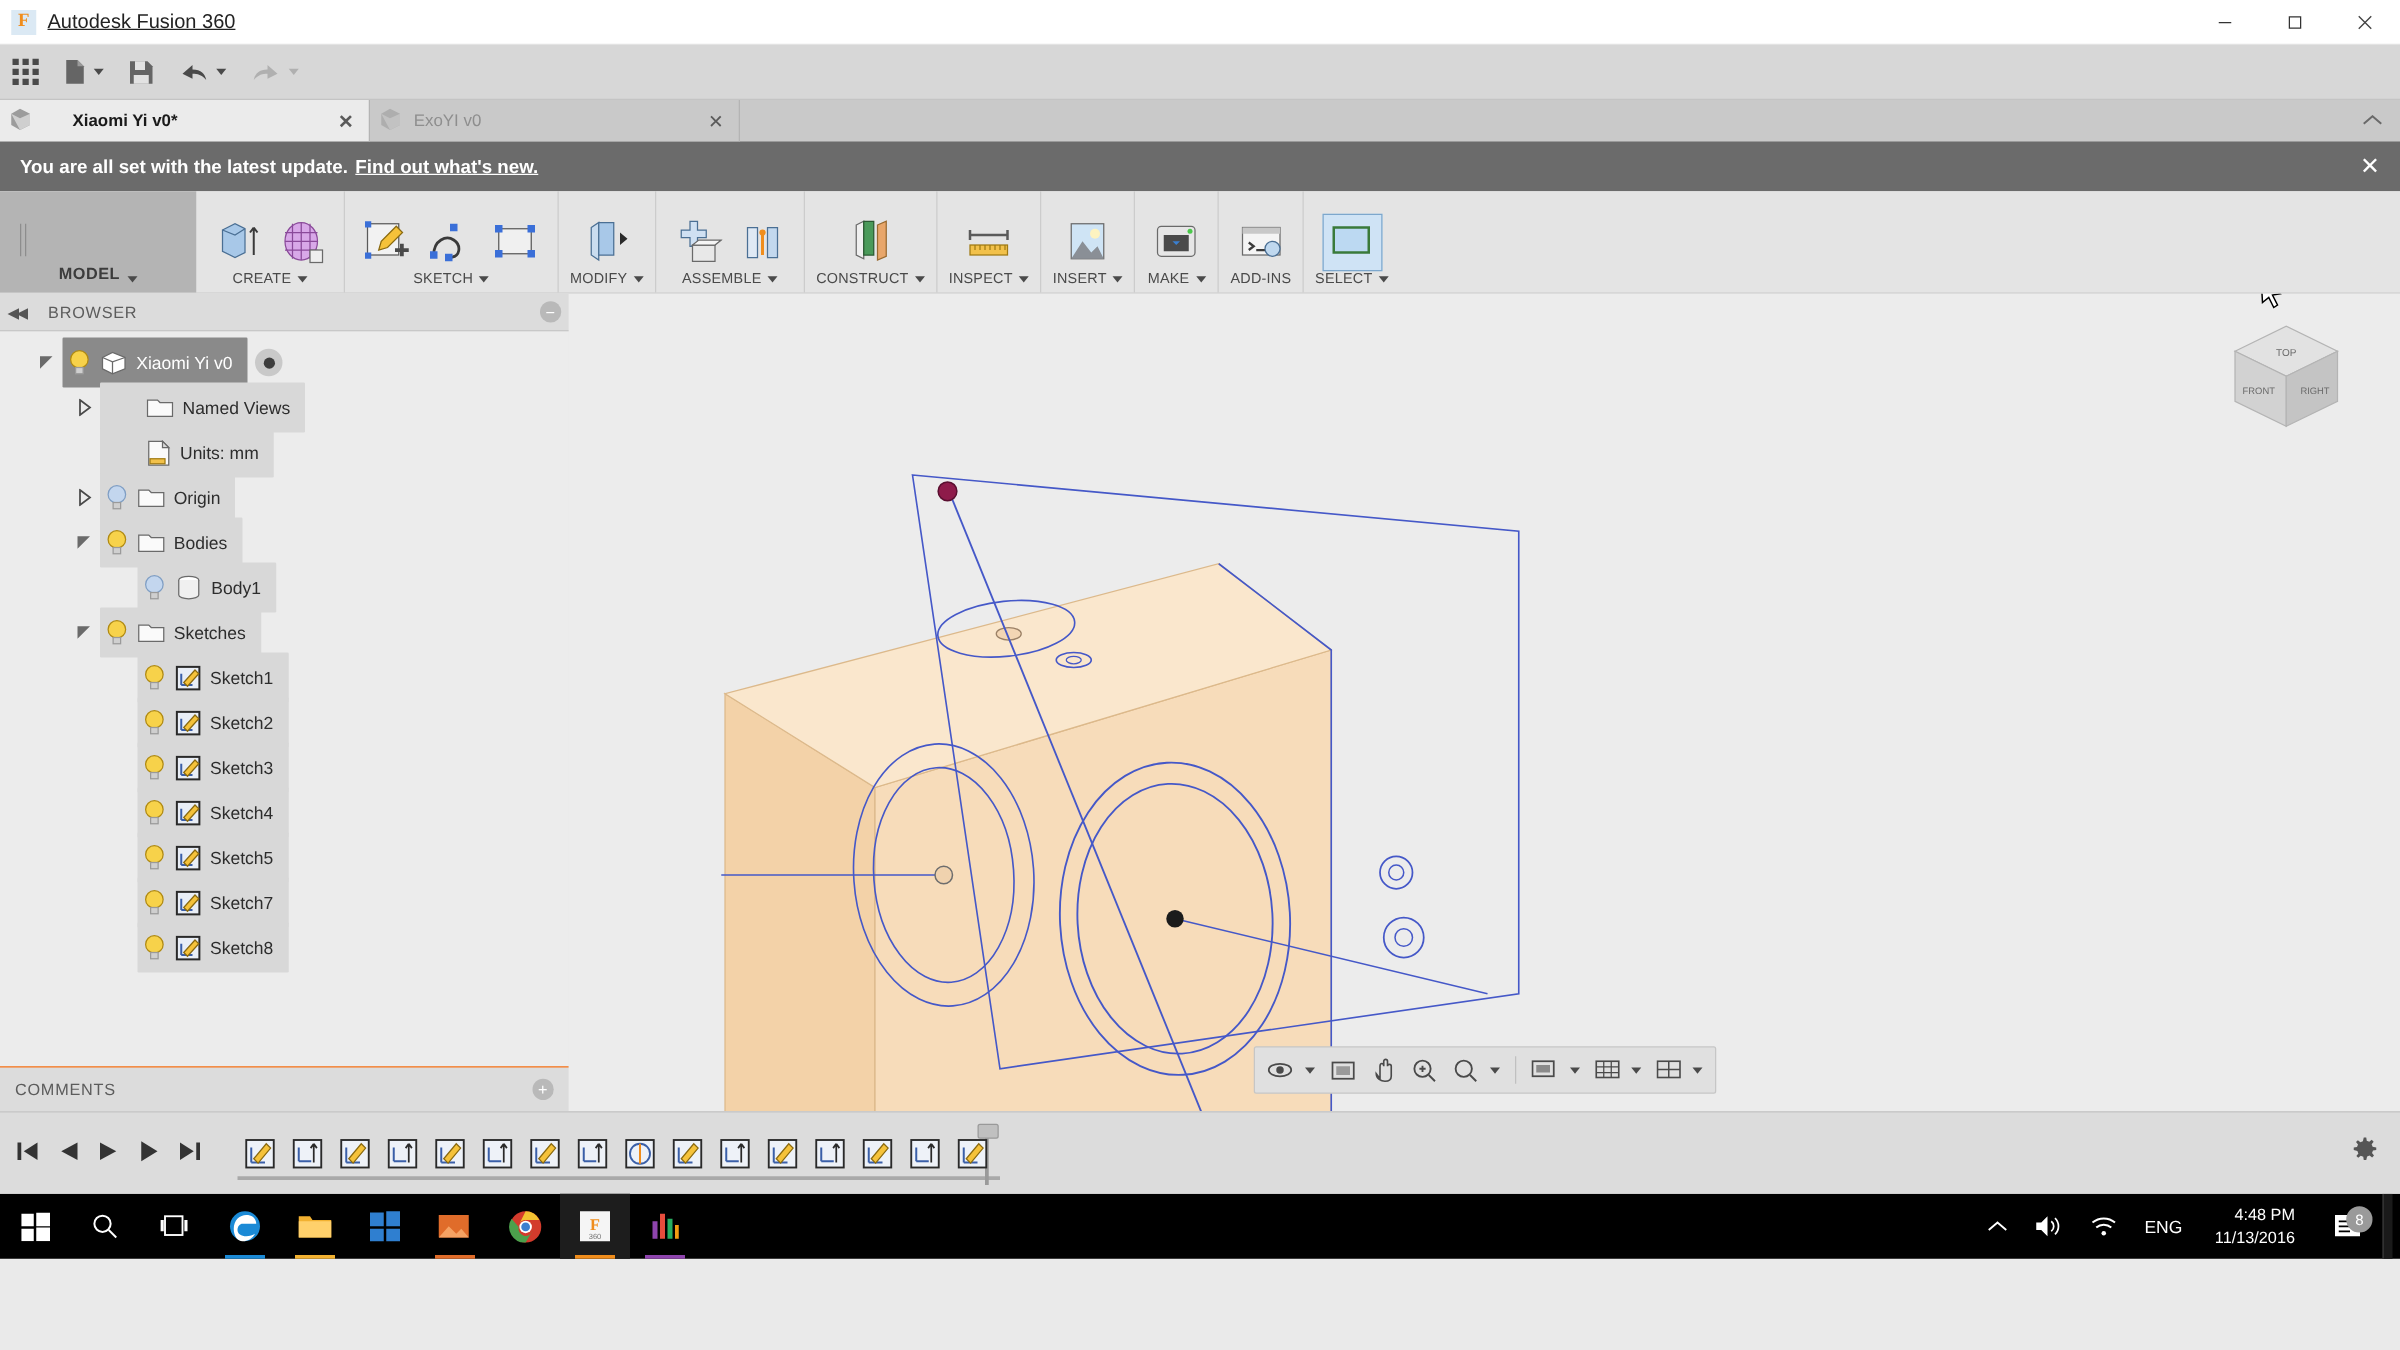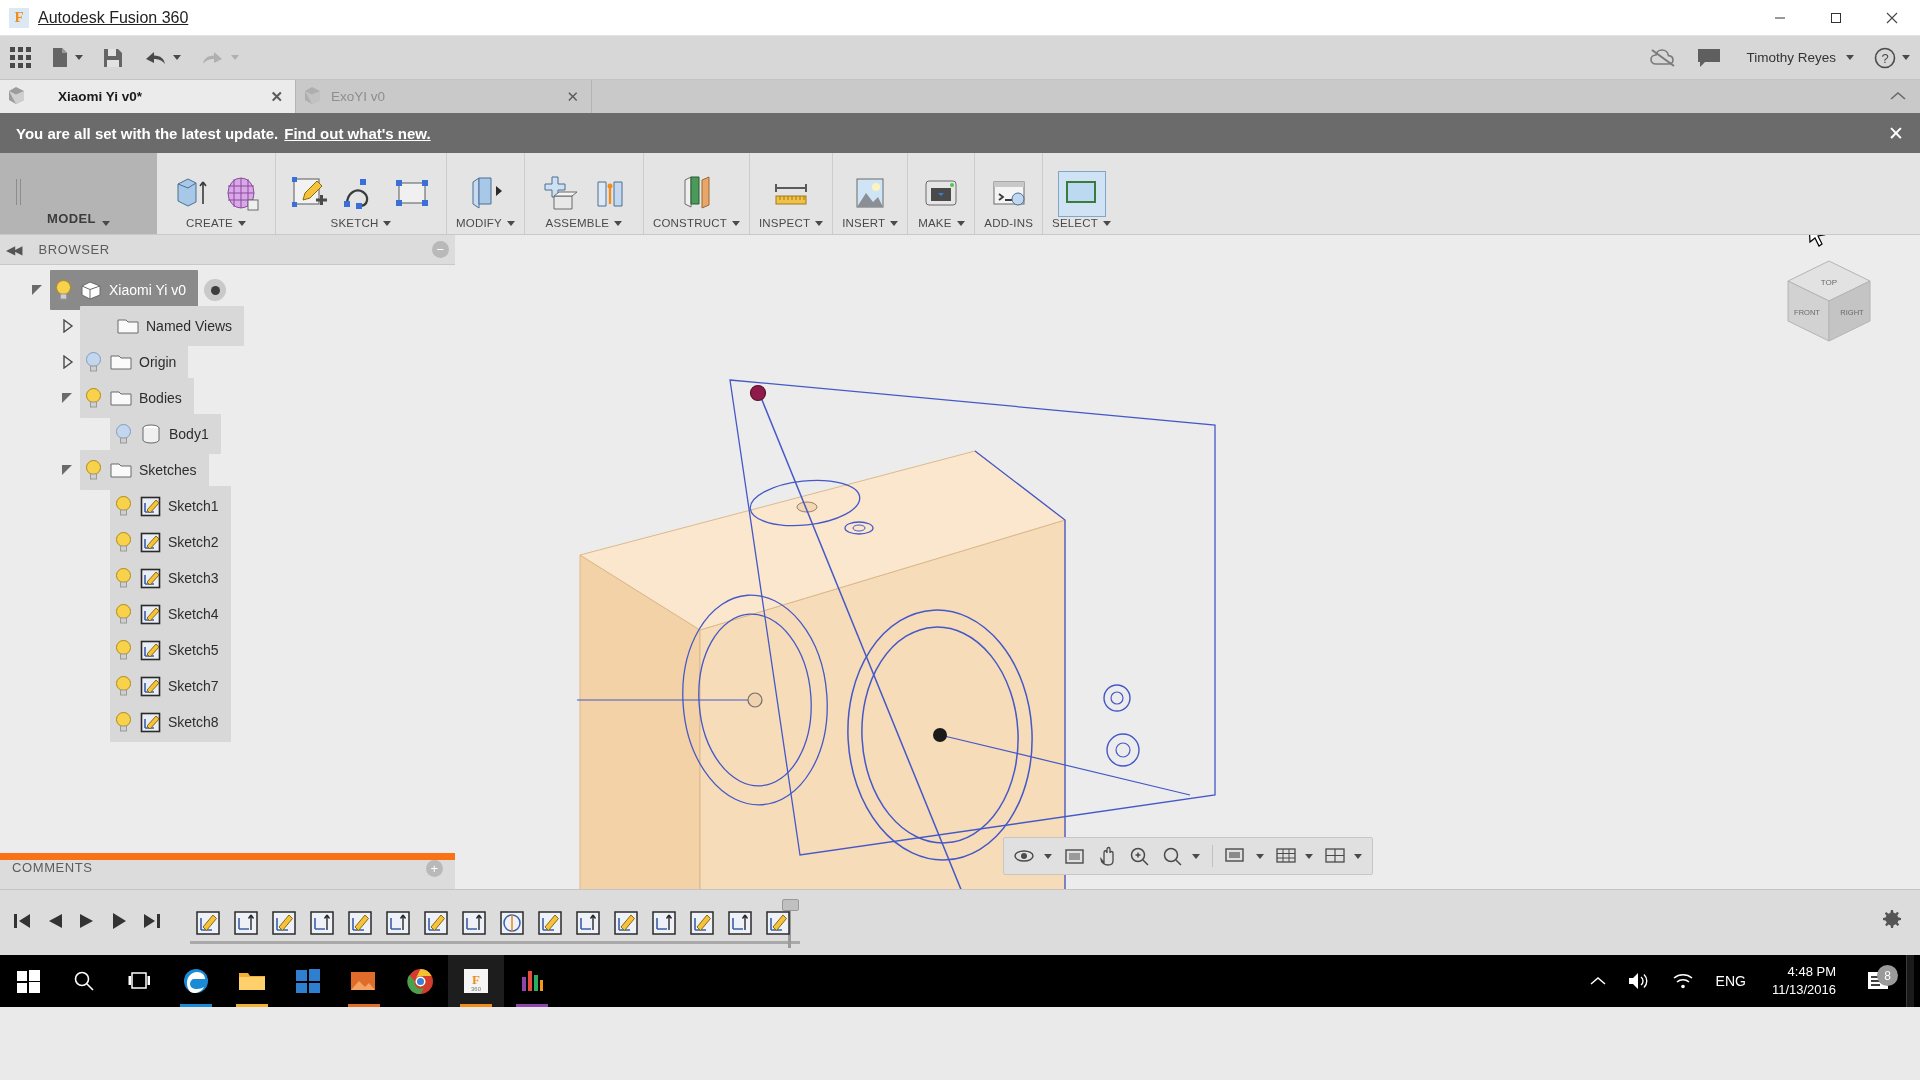--- a/index.html
+++ b/index.html
@@ -96,22 +96,22 @@
   .node{height:36px;display:flex;align-items:center;font-size:14px;color:#2d2d2d;}
   .node .exp{width:26px;display:flex;align-items:center;justify-content:center;}
   .node .chip{display:flex;align-items:center;background:#d8d8d8;height:40px;
      padding:0 12px 0 4px;border-radius:1px;gap:7px;}
   .node.selected .chip{background:#8a8a8a;color:#fff;}
   .node .chip .nm{white-space:nowrap;}
   .dot-btn{width:22px;height:22px;border-radius:50%;background:#c9c9c9;margin-left:6px;
      display:flex;align-items:center;justify-content:center;}
   .dot-btn i{width:9px;height:9px;border-radius:50%;background:#3d3d3d;display:block;}
   .comments{
-    height:36px;background:#dcdcdc;display:flex;align-items:flex-start;padding:0 12px;
-    border-top:7px solid #f97316;color:#5c5c5c;font-size:13px;letter-spacing:.6px;
+    height:36px;background:#dcdcdc;display:flex;align-items:center;padding:0 12px;
+    border-top:1px solid #f97316;color:#5c5c5c;font-size:13px;letter-spacing:.6px;
   }
   .comments .plus{margin-left:auto;width:17px;height:17px;border-radius:50%;
      background:#b9b9b9;color:#fff;display:flex;align-items:center;justify-content:center;font-size:13px;}
 
   
   .canvas{flex:1;position:relative;background:#ececec;overflow:hidden;}
   .navcube{position:absolute;right:36px;top:14px;width:110px;height:100px;}
   .viewtoolbar{
     position:absolute;left:50%;transform:translateX(-50%);bottom:14px;
     height:38px;background:#e0e0e0;border:1px solid #c6c6c6;border-radius:2px;
@@ -207,44 +207,20 @@
       </svg>
     <span class="caret"></span>
   </div>
   <div class="qat-item">
     <svg width="24" height="18" viewBox="0 0 24 18">
         <path d="M21 10 L13 3 L13 6.5 C6 6.5 3 10 2 15 C5.5 10.8 9 10 13 10 L13 14 Z" fill="#b0b0b0"></path>
       </svg>
     <span class="caret" style="border-top-color:#b0b0b0"></span>
   </div>
 
-  <div class="qat-right">
-    <div class="qat-item">
-      <svg width="26" height="20" viewBox="0 0 26 20">
-          <path d="M6 16c-3 0-5-2-5-4.5S3 7 6 7c.4-3 3-5 6-5 3.4 0 6 2.4 6.4 5.6 2.6.2 4.6 2 4.6 4.4 0 2.5-2 4-5 4z" fill="none" stroke="#7a7a7a" stroke-width="1.6"></path>
-          <path d="M2 2l22 16" stroke="#7a7a7a" stroke-width="2"></path>
-        </svg>
-    </div>
-    <div class="qat-item">
-      <svg width="26" height="21" viewBox="0 0 26 21">
-          <path d="M2 2h22v13H9l-5 5v-5H2z" fill="#5f5f5f"></path>
-        </svg>
-    </div>
-    <div class="qat-item">
-      <span class="user-name">Timothy Reyes</span>
-      <span class="caret"></span>
-    </div>
-    <div class="qat-item">
-      <svg width="22" height="22" viewBox="0 0 22 22">
-          <circle cx="11" cy="11" r="9.5" fill="none" stroke="#4a4a4a" stroke-width="1.6"></circle>
-          <text x="11" y="16" font-size="13" text-anchor="middle" fill="#4a4a4a" font-family="Liberation Sans">?</text>
-        </svg>
-      <span class="caret"></span>
-    </div>
-  </div>
 </div>
 
 <div class="tabbar">
   <div class="dtab active">
     <span class="cube">
       <svg width="17" height="18" viewBox="0 0 17 18">
           <path d="M1 5l7-4 8 4v9l-8 4-7-4z" fill="#9c9c9c"></path>
           <path d="M1 5l7 3.5 8-3.5v9l-8 4z" fill="#cfcfcf"></path>
         </svg>
     </span>
@@ -523,20 +499,35 @@
             <span style="display:flex;align-items:center">
               <svg width="22" height="18" viewBox="0 0 22 18">
                 <path d="M1 3h8l2 2h10v11H1z" fill="#fafafa" stroke="#6a6a6a"></path>
               </svg>
             </span>
             <span class="nm">Named Views</span>
           </span>
         </div>
         <div class="node">
           <span style="width:54px"></span>
+          <span class="exp"></span>
+          <span class="chip">
+            <span style="width:26px;display:inline-block"></span>
+            <span style="display:flex;align-items:center">
+              <svg width="20" height="21" viewBox="0 0 20 21">
+                <path d="M2 1h11l5 5v14H2z" fill="#fafafa" stroke="#6a6a6a"></path>
+                <path d="M13 1l5 5h-5z" fill="#dcdcdc" stroke="#6a6a6a"></path>
+                <rect x="3" y="15" width="12" height="4" fill="#f2c14a" stroke="#a07a12"></rect>
+              </svg>
+            </span>
+            <span class="nm">Units: mm</span>
+          </span>
+        </div>
+        <div class="node">
+          <span style="width:54px"></span>
           <span class="exp">
             <svg width="13" height="14" viewBox="0 0 13 14">
               <path d="M3 1l8 6-8 6z" fill="none" stroke="#4a4a4a" stroke-width="1.4"></path>
             </svg>
           </span>
           <span class="chip">
             <span style="display:flex;align-items:center">
               <svg width="19" height="22" viewBox="0 0 19 22">
                 <circle cx="9.5" cy="8.5" r="7" fill="#c3d6ee" stroke="#7f9ec4"></circle>
                 <rect x="6.5" y="15" width="6" height="5" fill="#cfcfcf" stroke="#9a9a9a"></rect>

